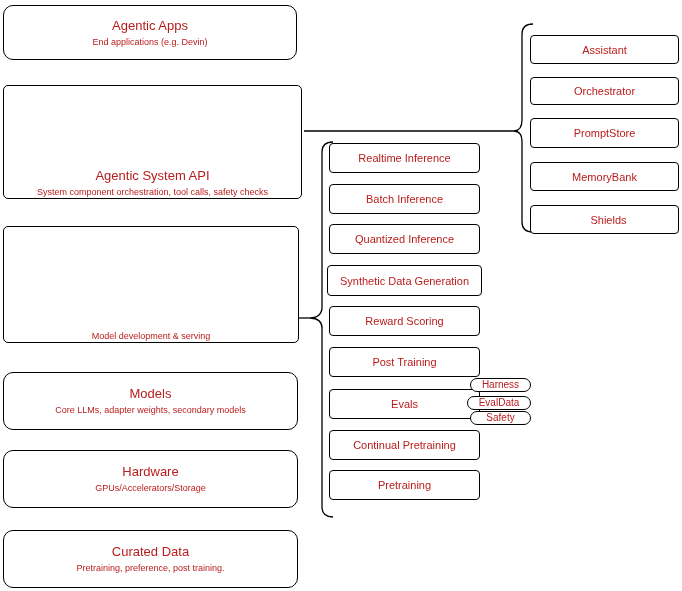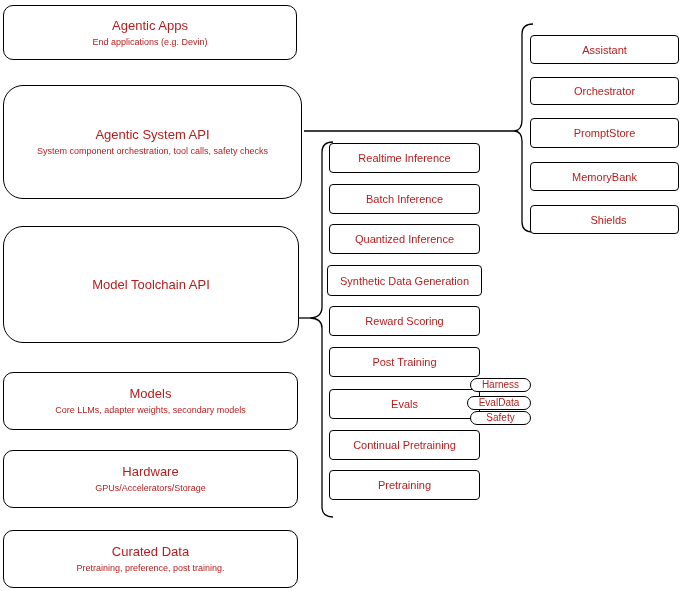--- a/index.html
+++ b/index.html
@@ -26,21 +26,21 @@
     display: flex;
     flex-direction: column;
     align-items: center;
     justify-content: center;
     text-align: center;
     z-index: 2;
   }
   .box .title { font-size: 13px; line-height: 16px; }
   .box .subtitle { font-size: 9px; line-height: 11px; margin-top: 3px; padding: 0 14px; }
   .r-small { border-radius: 10px; }
-  .r-big   { border-radius: 20px; }
+  .r-big   { border-radius: 5px; justify-content: flex-end; }
   .mbox, .rbox {
     position: absolute;
     box-sizing: border-box;
     border: 1.3px solid #000000;
     background: #ffffff;
     border-radius: 4px;
     display: flex;
     align-items: center;
     justify-content: center;
     text-align: center;
@@ -81,21 +81,21 @@
     <div class="title">Agentic Apps</div>
     <div class="subtitle">End applications (e.g. Devin)</div>
   </div>
 
   <div class="box r-big" style="left:3px; top:85px; width:299px; height:114px;">
     <div class="title">Agentic System API</div>
     <div class="subtitle">System component orchestration, tool calls, safety checks</div>
   </div>
 
   <div class="box r-big" style="left:3px; top:226px; width:296px; height:117px;">
-    <div class="title">Model Toolchain API</div>
+    <div class="subtitle">Model development &amp; serving</div>
   </div>
 
   <div class="box r-small" style="left:3px; top:372px; width:295px; height:58px;">
     <div class="title">Models</div>
     <div class="subtitle">Core LLMs, adapter weights, secondary models</div>
   </div>
 
   <div class="box r-small" style="left:3px; top:450px; width:295px; height:58px;">
     <div class="title">Hardware</div>
     <div class="subtitle">GPUs/Accelerators/Storage</div>

